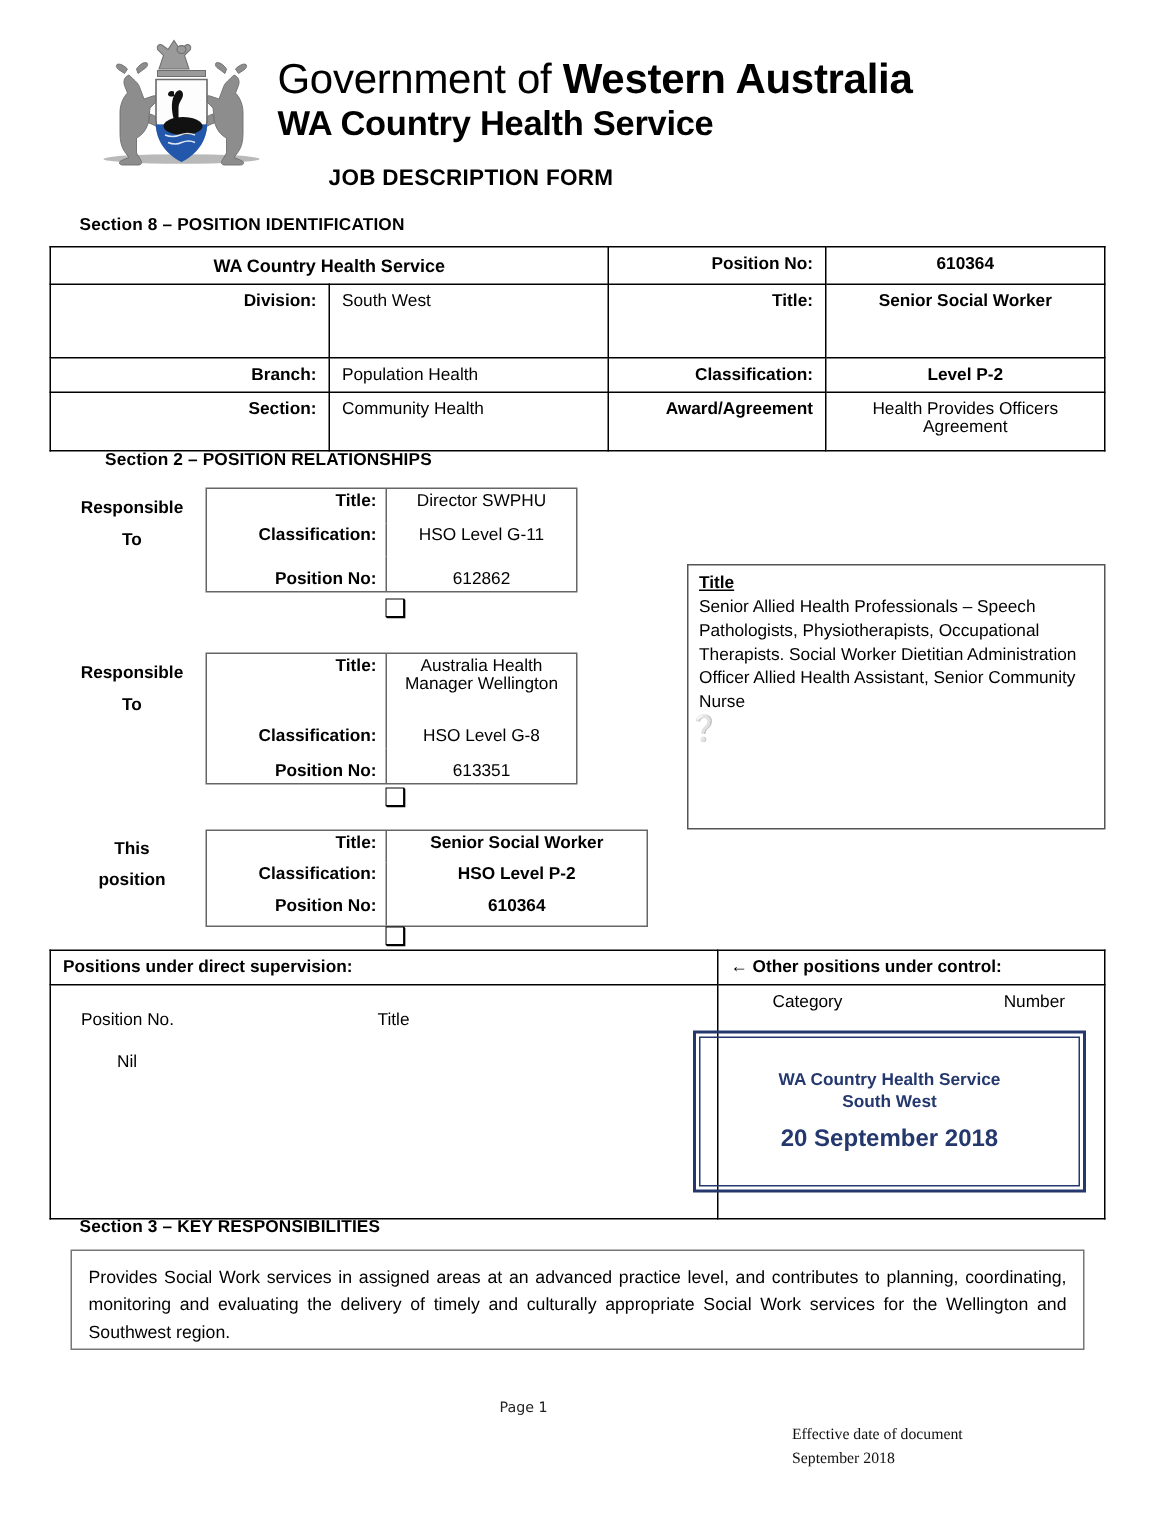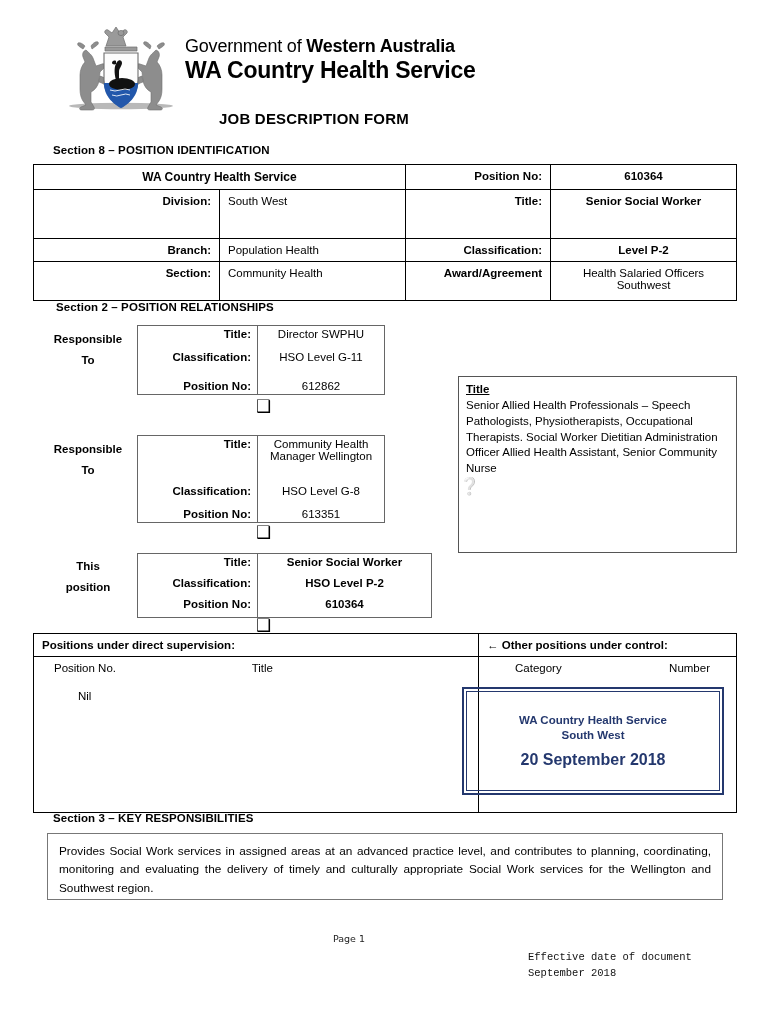--- a/index.html
+++ b/index.html
@@ -37,21 +37,21 @@
     width: 122px;
     height: 92px;
   }
   .govtext {
     position: absolute;
     left: 125px;
     top: 12px;
     line-height: 1.18;
   }
   .govline1 {
-    font-size: 18px;
+    font-size: 28px;
     font-weight: 400;
     letter-spacing: -0.2px;
     white-space: nowrap;
   }
   .govline1 b { font-weight: 700; }
   .govline2 {
     font-size: 23px;
     font-weight: 700;
     letter-spacing: -0.2px;
     white-space: nowrap;
@@ -190,20 +190,21 @@
     border: 1px solid #000;
     padding: 5px 8px;
     vertical-align: top;
   }
   .t2-head { font-weight: 700; }
   .t2-sub { height: 145px; position: relative; }
   .t2-colrow {
     display: flex;
     justify-content: space-between;
     padding: 0 22px 0 12px;
+    margin-top: 12px;
   }
   .t2-nil { margin-top: 16px; padding-left: 36px; }
   .t2-rightcols {
     display: flex;
     justify-content: space-between;
     padding: 0 18px 0 28px;
   }
 
   
   .stamp {
@@ -269,21 +270,21 @@
     text-align: center;
     font-size: 9.5px;
     font-family: "DejaVu Sans", sans-serif;
     color: #222;
   }
   .footer-eff {
     position: absolute;
     left: 528px;
     top: 949px;
     font-size: 10.5px;
-    font-family: Liberation Mono, monospace;
+    font-family: Liberation Serif, serif;
     line-height: 1.55;
     color: #111;
   }
 </style>
 </head>
 <body>
 
 <div class="page">
 
   <div class="header">
@@ -355,26 +356,26 @@
     <tr>
       <td class="t1-lbl">Branch:</td>
       <td class="t1-val">Population Health</td>
       <td class="t1-lbl">Classification:</td>
       <td class="t1-ctr">Level P-2</td>
     </tr>
     <tr>
       <td class="t1-lbl" style="height:28px;">Section:</td>
       <td class="t1-val">Community Health</td>
       <td class="t1-lbl">Award/Agreement</td>
-      <td class="t1-ctr-reg">Health Salaried Officers Southwest</td>
+      <td class="t1-ctr-reg">Health Provides Officers Agreement</td>
     </tr>
   </tbody>
     </table>
 
-  <div class="sec-label" style="left:56px; top:301px;">Section 2 – POSITION RELATIONSHIPS</div>
+  <div class="sec-label" style="left:70px; top:301px;">Section 2 – POSITION RELATIONSHIPS</div>
 
   <div class="relrow-label" style="left:38px; top:329px;">
     <div>Responsible</div>
     <div>To</div>
   </div>
   <div class="relbox" style="left:137px; top:325px; width:248px; height:70px;">
     <table>
       <tbody>
           <tr>
         <td class="rb-lbl">Title:</td>
@@ -395,21 +396,21 @@
 
   <div class="relrow-label" style="left:38px; top:439px;">
     <div>Responsible</div>
     <div>To</div>
   </div>
   <div class="relbox" style="left:137px; top:435px; width:248px; height:88px;">
     <table>
       <tbody>
           <tr>
         <td class="rb-lbl">Title:</td>
-        <td class="rb-val">Community Health Manager Wellington</td>
+        <td class="rb-val">Australia Health Manager Wellington</td>
       </tr>
       <tr>
         <td class="rb-lbl" style="vertical-align:bottom;">Classification:</td>
         <td class="rb-val" style="vertical-align:bottom;">HSO Level G-8</td>
       </tr>
       <tr>
         <td class="rb-lbl" style="vertical-align:bottom;">Position No:</td>
         <td class="rb-val" style="vertical-align:bottom;">613351</td>
       </tr>
     </tbody>

